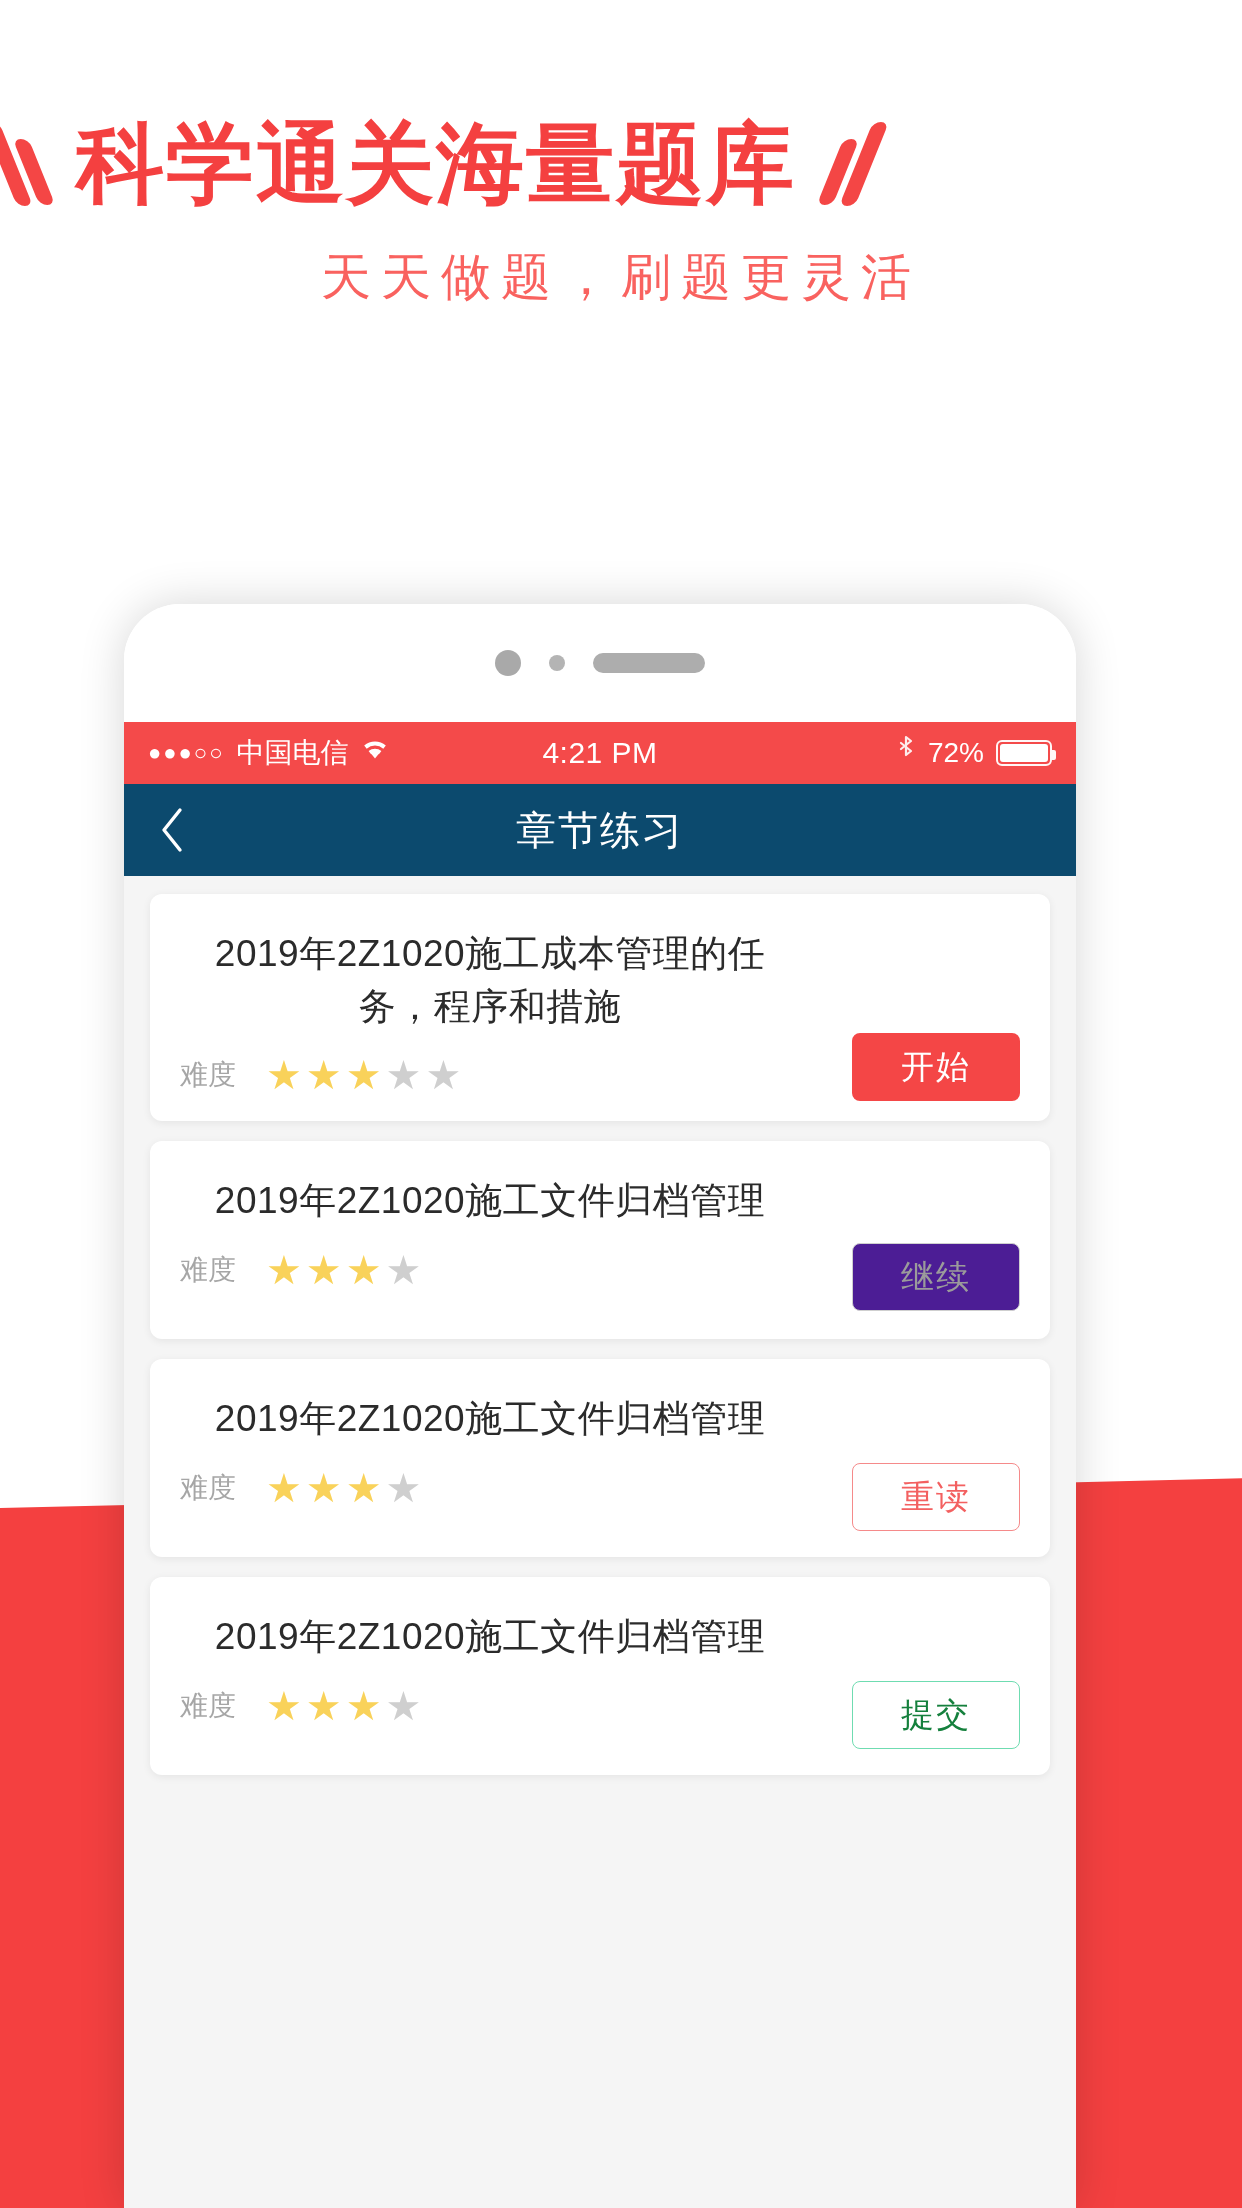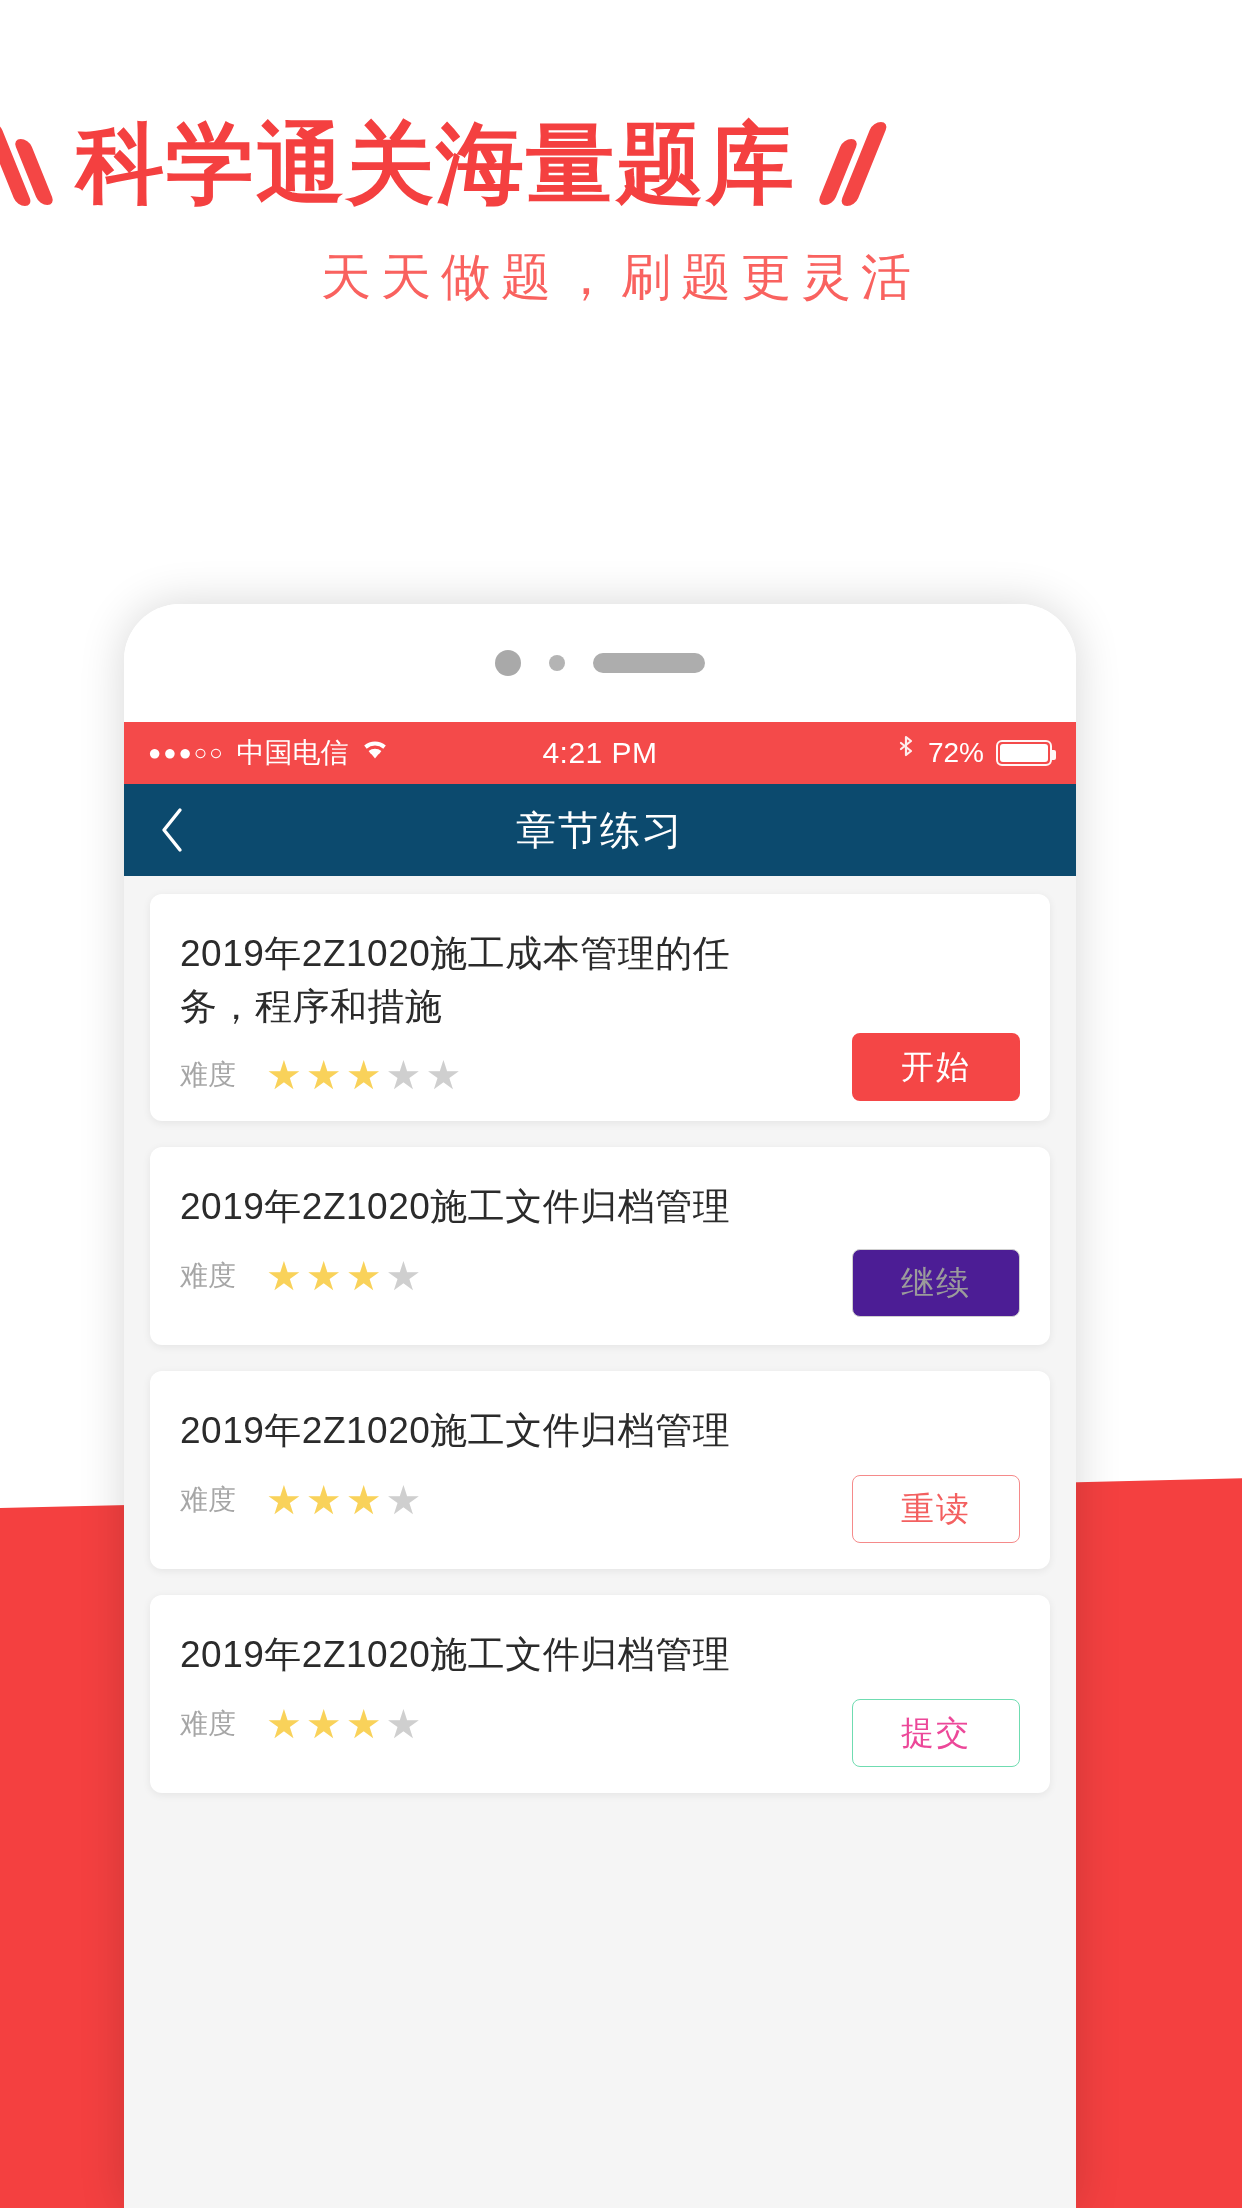--- a/index.html
+++ b/index.html
@@ -158,23 +158,24 @@
   .content {
     background: #f5f5f5;
     height: calc(1604px - 118px - 62px - 92px);
     padding: 18px 26px 0 26px;
     overflow: hidden;
   }
   .card {
     background: #ffffff;
     border-radius: 12px;
     box-shadow: 0 2px 8px rgba(0,0,0,0.07);
-    margin-bottom: 26px;
+    margin-bottom: 20px;
     padding: 34px 24px 26px 30px;
     position: relative;
+    text-align: center;
   }
   .card-title {
     font-size: 37px;
     color: #2b2b2b;
     line-height: 1.42;
     letter-spacing: 0.5px;
     max-width: 620px;
   }
   .card-meta {
     margin-top: 22px;
@@ -210,21 +211,21 @@
     bottom: 28px;
   }
   .btn.outline-red {
     background: #ffffff;
     color: #f36060;
     border: 1px solid #f58a8a;
     bottom: 26px;
   }
   .btn.outline-green {
     background: #ffffff;
-    color: #ec4899;
+    color: #15803d;
     border: 1px solid #6fdcb1;
     bottom: 26px;
   }
 
   .card.c1 { min-height: 218px; }
   .card.c2, .card.c3, .card.c4 { min-height: 198px; }
 </style>
 </head>
 <body>
 

